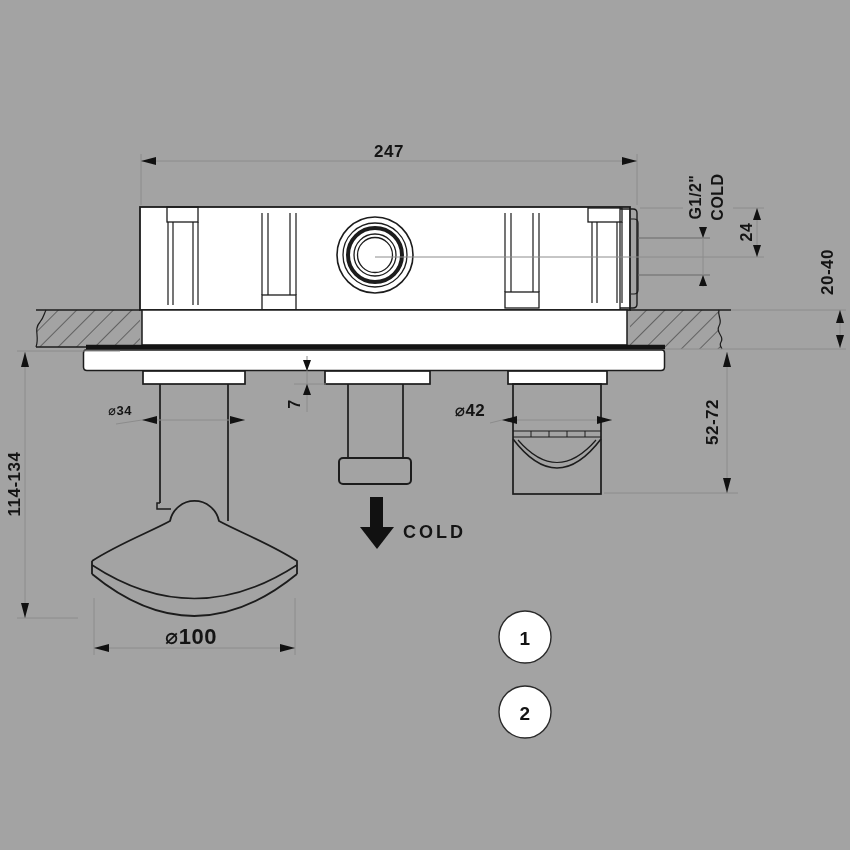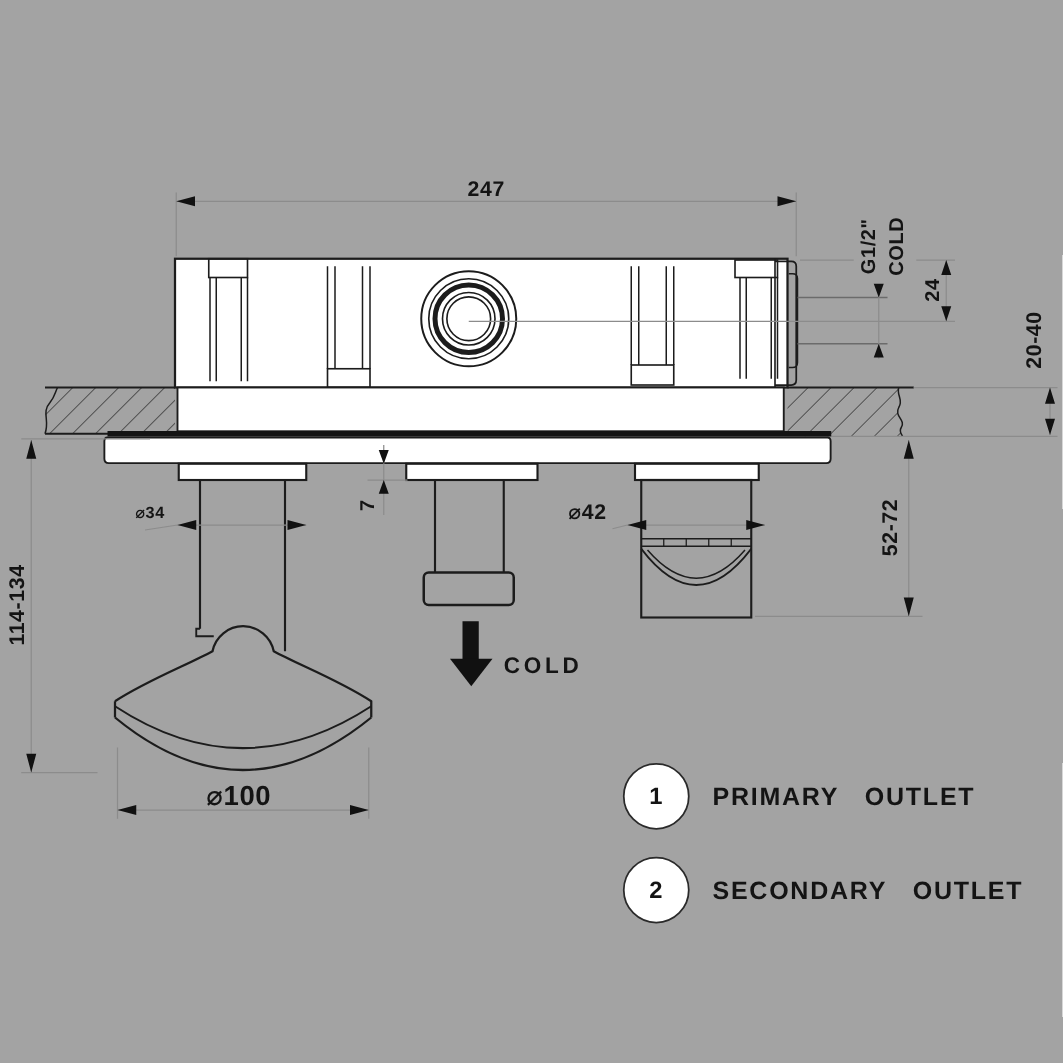--- a/index.html
+++ b/index.html
@@ -182,18 +182,16 @@
 
   <span class="lbl rot" style="left:295px;top:404px;font-size:16px;">7</span>
 
   <span class="lbl" style="left:470px;top:410px;font-size:17px;">⌀42</span>
 
   <span class="lbl" style="left:191px;top:637px;font-size:22px;">⌀100</span>
 
   <span class="lbl left pull" style="left:403px;top:532px;font-size:18px;">COLD</span>
 
   <span class="lbl num" style="left:525px;top:638px;">1</span>
-  <span class="lbl left legend-label" style="left:570px;top:638px;">PRIMARY OUTLET</span>
 
   <span class="lbl num" style="left:525px;top:713px;">2</span>
-  <span class="lbl left legend-label" style="left:570px;top:713px;">SECONDARY OUTLET</span>
 
 </div>
 
 </body></html>

